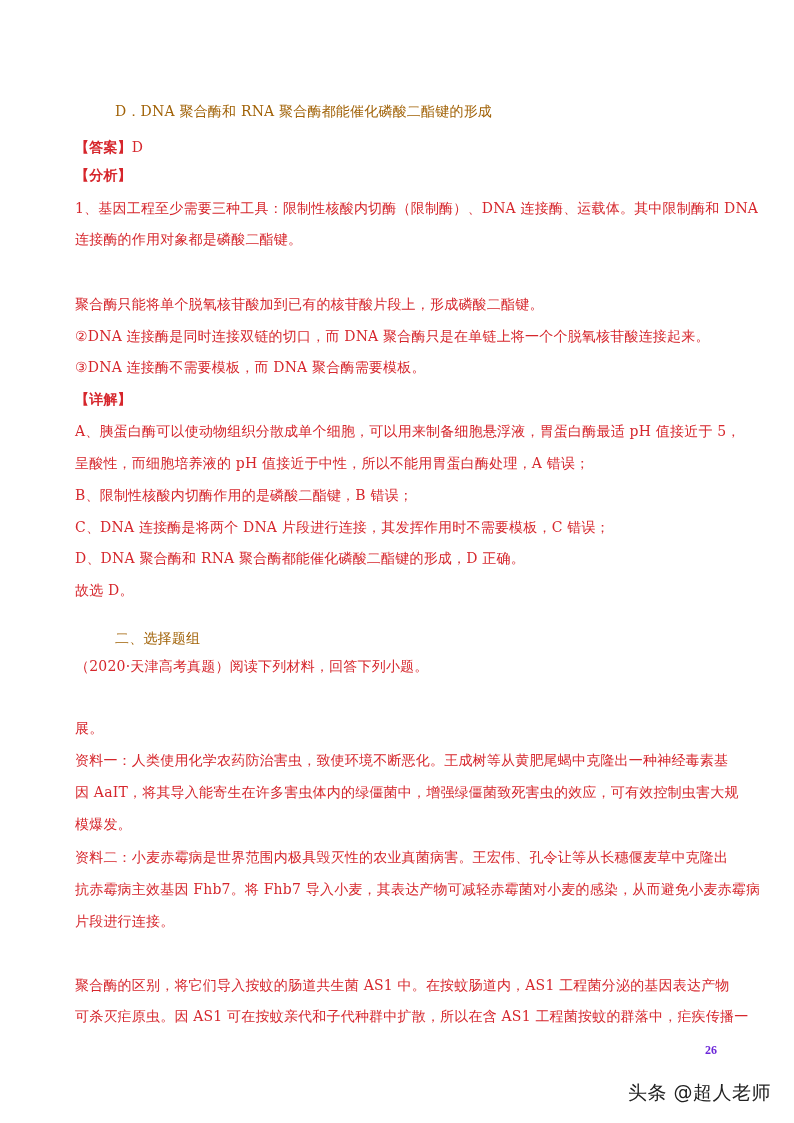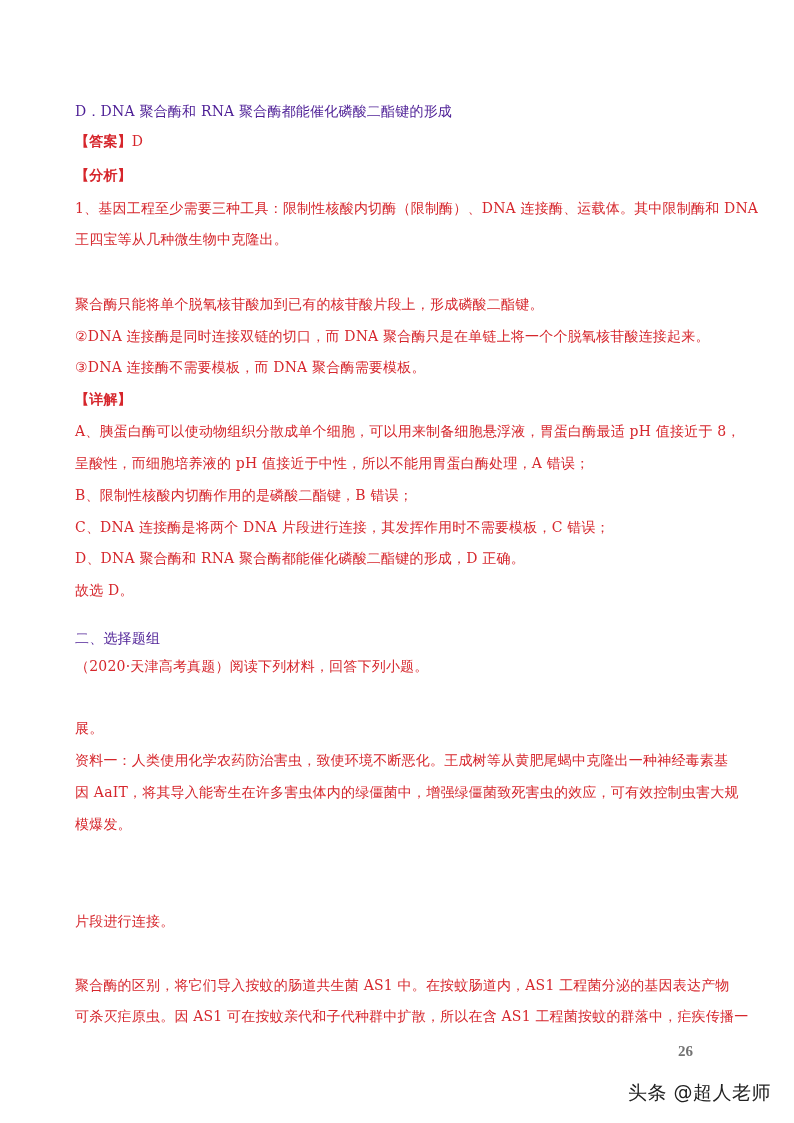--- a/index.html
+++ b/index.html
@@ -21,81 +21,83 @@
     background: #fff;
   }
   .line {
     position: absolute;
     left: 75px;
     font-size: 14px;
     line-height: 18px;
     white-space: nowrap;
     letter-spacing: 0.2px;
   }
-  .black { color: #4c1d95; }
+  .black { color: #a16207; margin-left: 40px; }
   .red { color: #d6262c; }
   .bracket { color: #d6262c; font-weight: bold; }
   .page-number {
     position: absolute;
-    left: 678px;
+    left: 705px;
     top: 1043px;
-    font-size: 15px;
+    font-size: 12px;
     font-weight: bold;
-    color: #737373;
+    color: #6d28d9;
     font-family: "Liberation Serif", serif;
   }
   .watermark {
     position: absolute;
     left: 628px;
     top: 1080px;
     font-size: 19px;
     color: #222;
     font-family: "DejaVu Sans", sans-serif;
     letter-spacing: 0.5px;
     text-shadow: 0 0 2px rgba(255,255,255,0.9), 1px 1px 0 rgba(255,255,255,0.8);
   }
 </style>
 </head>
 <body>
 
 <div class="page">
 
   <div class="line black" style="top:102px">D．DNA 聚合酶和 RNA 聚合酶都能催化磷酸二酯键的形成</div>
 
-  <div class="line" style="top:132px">
+  <div class="line" style="top:138px">
     <span class="bracket">【答案】</span><span class="red">D</span>
   </div>
 
   <div class="line bracket" style="top:166px">【分析】</div>
 
   <div class="line red" style="top:199px">1、基因工程至少需要三种工具：限制性核酸内切酶（限制酶）、DNA 连接酶、运载体。其中限制酶和 DNA</div>
-  <div class="line red" style="top:230px">王四宝等从几种微生物中克隆出。</div>
+  <div class="line red" style="top:230px">连接酶的作用对象都是磷酸二酯键。</div>
   <div class="line red" style="top:327px">②DNA 连接酶是同时连接双链的切口，而 DNA 聚合酶只是在单链上将一个个脱氧核苷酸连接起来。</div>
   <div class="line red" style="top:295px">聚合酶只能将单个脱氧核苷酸加到已有的核苷酸片段上，形成磷酸二酯键。</div>
   <div class="line red" style="top:358px">③DNA 连接酶不需要模板，而 DNA 聚合酶需要模板。</div>
 
   <div class="line bracket" style="top:390px">【详解】</div>
 
-  <div class="line red" style="top:422px">A、胰蛋白酶可以使动物组织分散成单个细胞，可以用来制备细胞悬浮液，胃蛋白酶最适 pH 值接近于 8，</div>
+  <div class="line red" style="top:422px">A、胰蛋白酶可以使动物组织分散成单个细胞，可以用来制备细胞悬浮液，胃蛋白酶最适 pH 值接近于 5，</div>
   <div class="line red" style="top:454px">呈酸性，而细胞培养液的 pH 值接近于中性，所以不能用胃蛋白酶处理，A 错误；</div>
   <div class="line red" style="top:486px">B、限制性核酸内切酶作用的是磷酸二酯键，B 错误；</div>
   <div class="line red" style="top:549px">D、DNA 聚合酶和 RNA 聚合酶都能催化磷酸二酯键的形成，D 正确。</div>
   <div class="line red" style="top:518px">C、DNA 连接酶是将两个 DNA 片段进行连接，其发挥作用时不需要模板，C 错误；</div>
   <div class="line red" style="top:581px">故选 D。</div>
 
   <div class="line black" style="top:629px">二、选择题组</div>
 
   <div class="line red" style="top:657px">（2020·天津高考真题）阅读下列材料，回答下列小题。</div>
 
   <div class="line red" style="top:719px">展。</div>
 
   <div class="line red" style="top:751px">资料一：人类使用化学农药防治害虫，致使环境不断恶化。王成树等从黄肥尾蝎中克隆出一种神经毒素基</div>
   <div class="line red" style="top:783px">因 AaIT，将其导入能寄生在许多害虫体内的绿僵菌中，增强绿僵菌致死害虫的效应，可有效控制虫害大规</div>
   <div class="line red" style="top:815px">模爆发。</div>
 
+  <div class="line red" style="top:848px">资料二：小麦赤霉病是世界范围内极具毁灭性的农业真菌病害。王宏伟、孔令让等从长穗偃麦草中克隆出</div>
+  <div class="line red" style="top:880px">抗赤霉病主效基因 Fhb7。将 Fhb7 导入小麦，其表达产物可减轻赤霉菌对小麦的感染，从而避免小麦赤霉病</div>
   <div class="line red" style="top:912px">片段进行连接。</div>
 
   <div class="line red" style="top:976px">聚合酶的区别，将它们导入按蚊的肠道共生菌 AS1 中。在按蚊肠道内，AS1 工程菌分泌的基因表达产物</div>
   <div class="line red" style="top:1007px">可杀灭疟原虫。因 AS1 可在按蚊亲代和子代种群中扩散，所以在含 AS1 工程菌按蚊的群落中，疟疾传播一</div>
 
   <div class="page-number">26</div>
 
   <div class="watermark">头条 @超人老师</div>
 </div>
 

